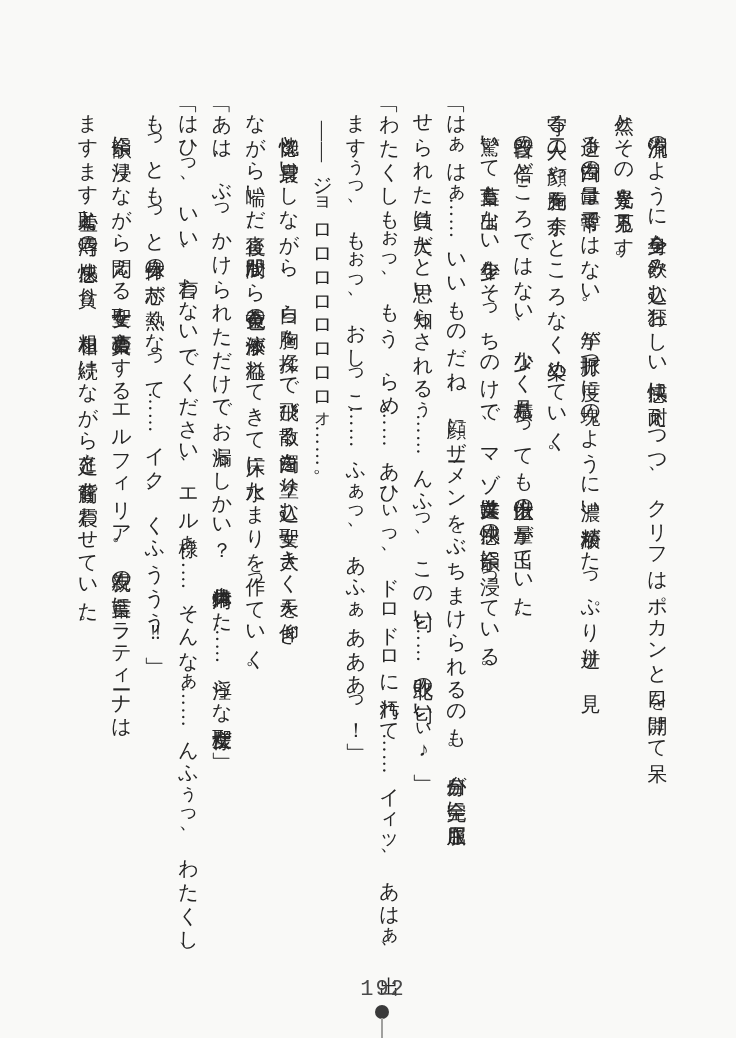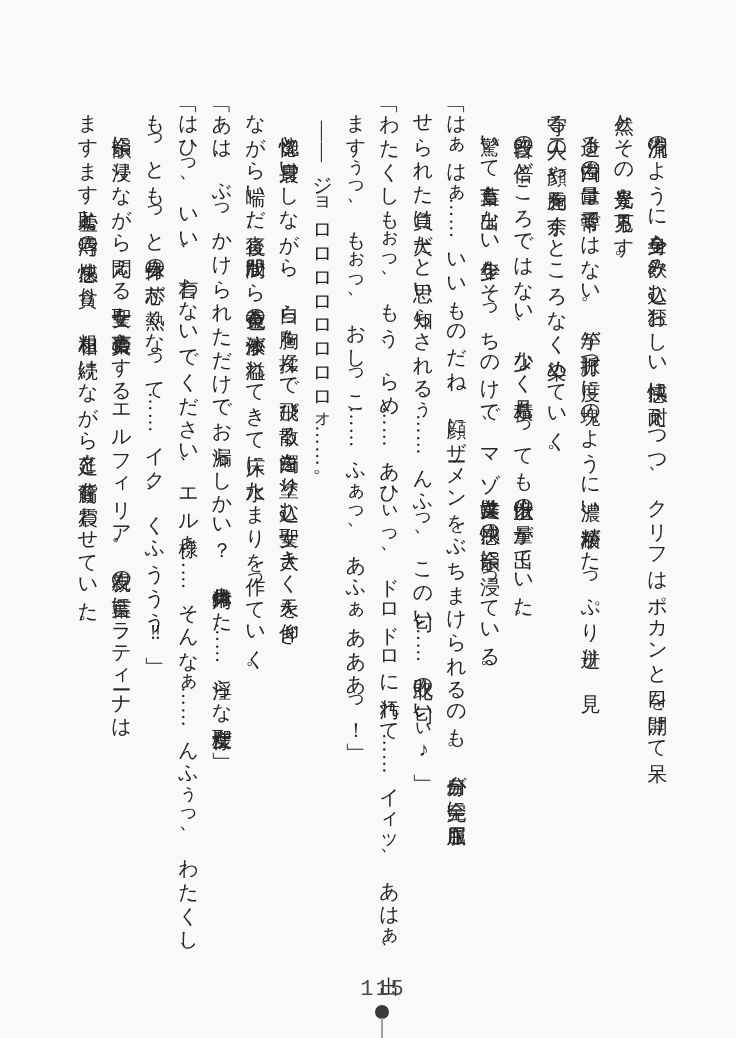--- a/index.html
+++ b/index.html
@@ -91,19 +91,19 @@
       <p class="line indent">――ジョロロロロロロロロォ……。</p>
       <p class="line indent">恍惚と身震いしながら、自ら胸を揉んで飛び散る白濁を塗り込む聖女。大きく天を仰ぎ</p>
       <p class="line">ながら喘いだ直後、股間から黄金色の液体が溢れてきて床に水たまりを作っていく。</p>
       <p class="line">「あは、ぶっかけられただけでお漏らしかい？　身体中汚れた……淫らな聖女様だ」</p>
       <p class="line">「はひっ、いい、言わないでください、エル様ぁ……そんなぁ……んふぅっ、わたくし、</p>
       <p class="line">もっともっと身体の芯が熱くなって……イク、くふううう‼」</p>
       <p class="line indent">余韻に浸りながら悶える聖女を言葉責めするエルフィリア。親友の言葉にラティーナは</p>
       <p class="line">ますます羞恥と汚辱の快感を貪り、粗相を続けながら延々と背筋を震わせていた。</p>
     </main>
 
-  <div class="page-number">115</div>
+  <div class="page-number">192</div>
 
   <div class="pin">
     <div class="pin-dot"></div>
     <div class="pin-stem"></div>
   </div>
 </div>
 
 </body></html>

